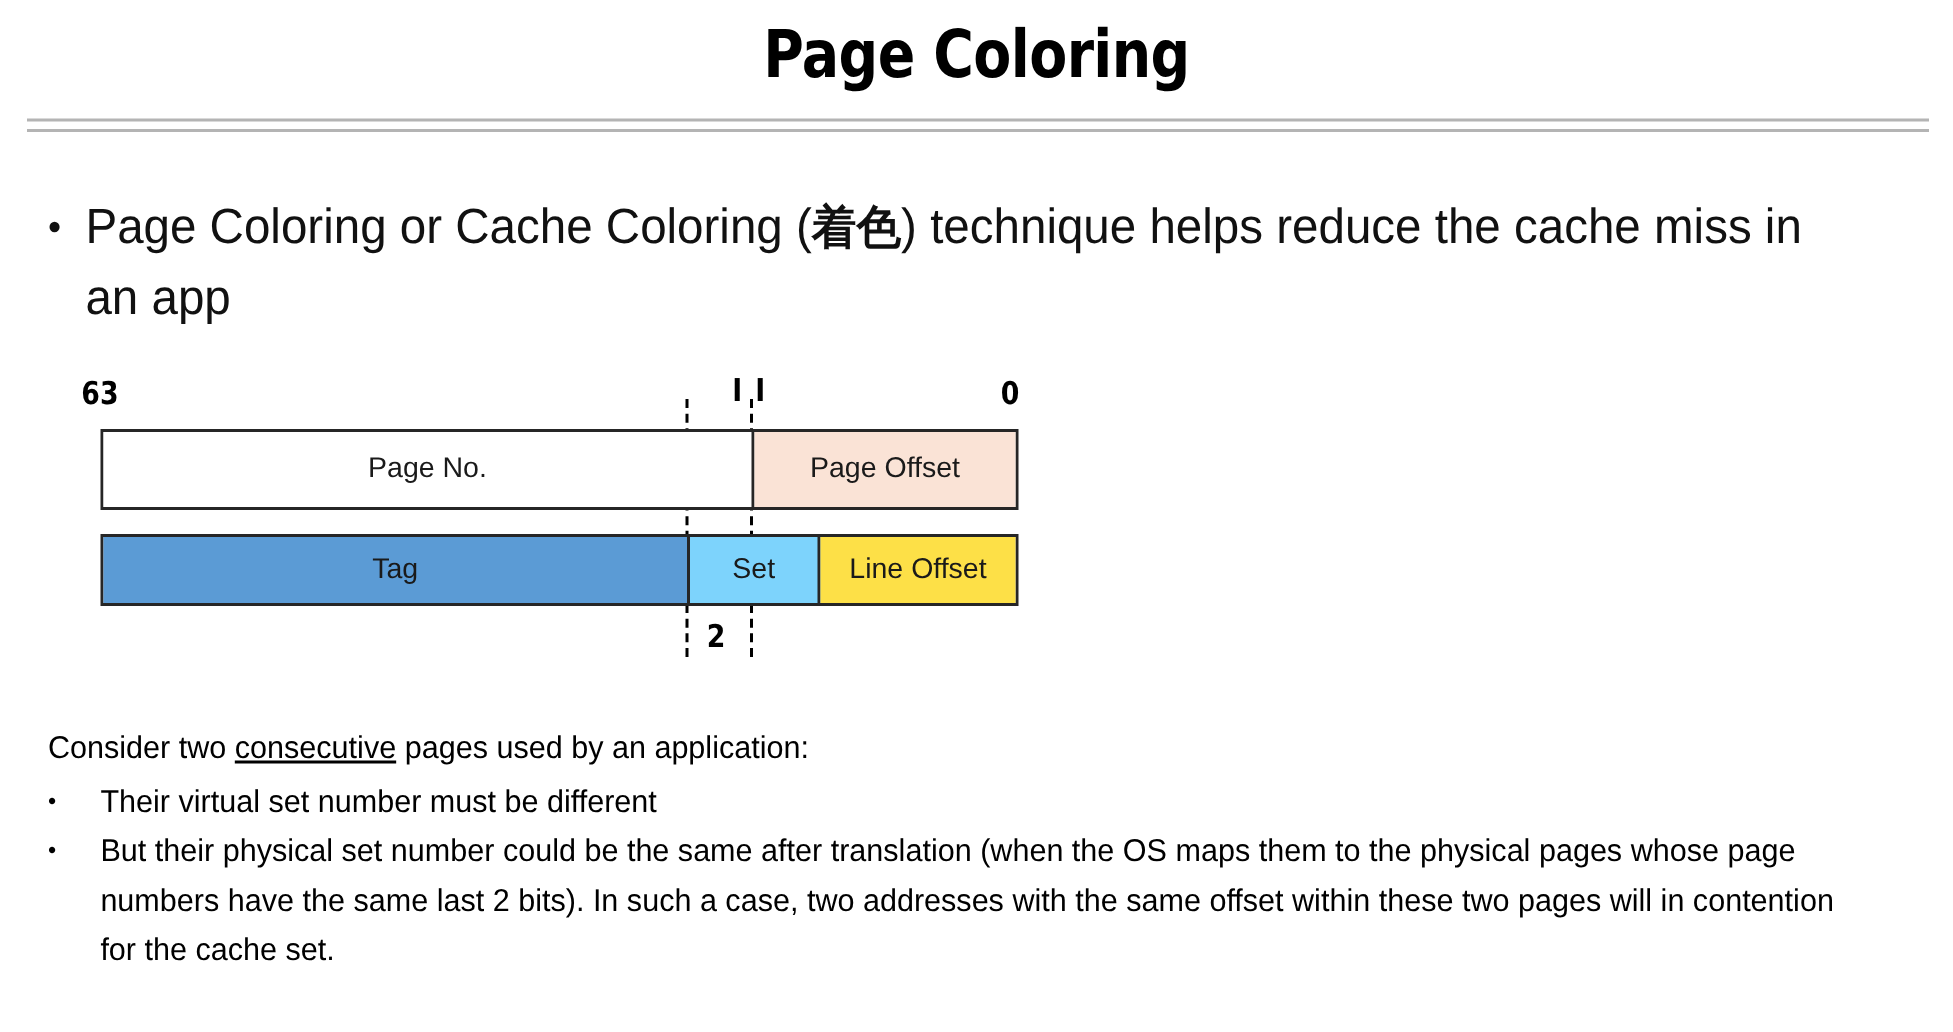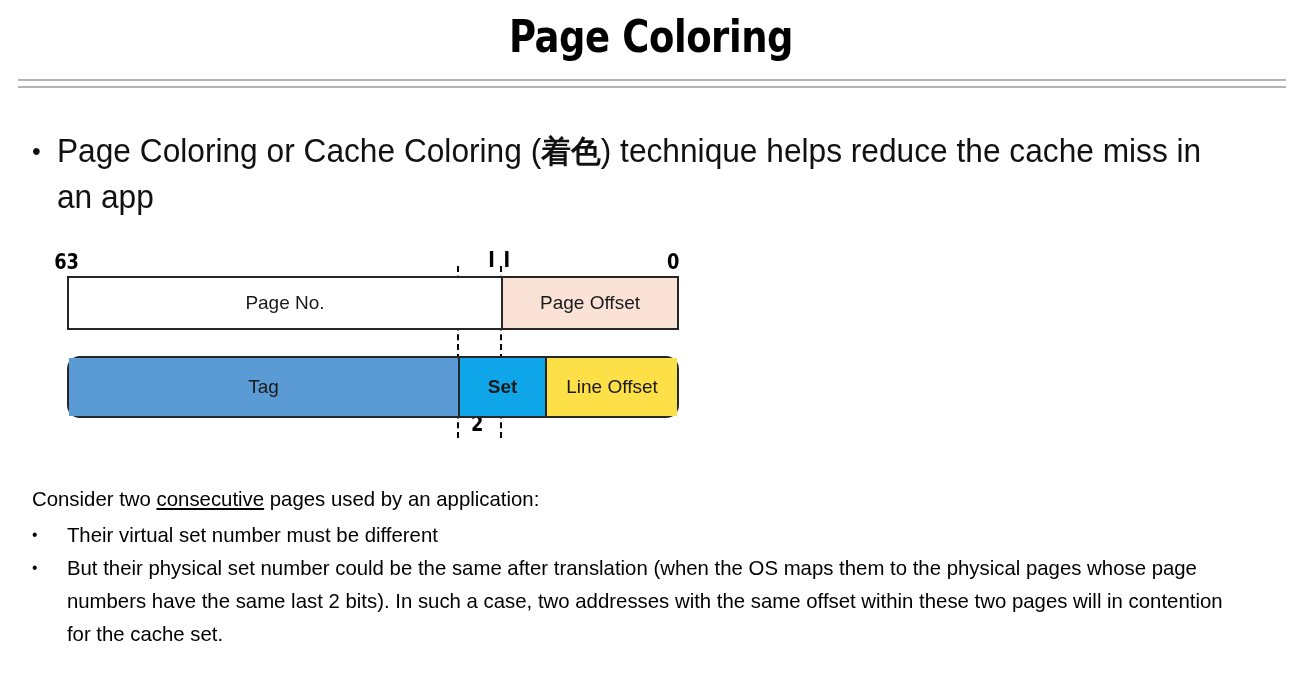--- a/index.html
+++ b/index.html
@@ -105,41 +105,41 @@
   #dash-right { left: 500px; top: 266px; height: 172px; }
 
   .addr-row {
     position: absolute;
     left: 67px;
     width: 612px;
     display: flex;
     box-sizing: border-box;
     border: 2px solid #262626;
   }
-  #row-virtual { top: 276px; height: 54px; }
-  #row-physical { top: 356px; height: 62px; border-radius: 13px; }
+  #row-virtual { top: 286px; height: 54px; }
+  #row-physical { top: 356px; height: 48px; }
 
   .field {
     display: flex;
     align-items: center;
     justify-content: center;
     box-sizing: border-box;
     font-family: "Liberation Sans", sans-serif;
     font-size: 19px;
     font-weight: 300;
     color: #1a1a1a;
     white-space: nowrap;
     overflow: hidden;
   }
   .field.sep { border-right: 2px solid #262626; }
 
   #field-page-no     { width: 434px; background: #ffffff; }
   #field-page-offset { width: 174px; background: #fae3d6; }
   #field-tag         { width: 391px; background: #5b9bd5; }
-  #field-set         { width: 87px;  background: #0ea5e9; font-weight: bold; }
+  #field-set         { width: 87px;  background: #7dd3fc; }
   #field-line-offset { width: 130px; background: #fde047; }
 
   
   #notes {
     position: absolute;
     left: 32px;
     top: 482px;
     width: 1240px;
     font-family: "Liberation Sans", sans-serif;
     font-size: 21px;

